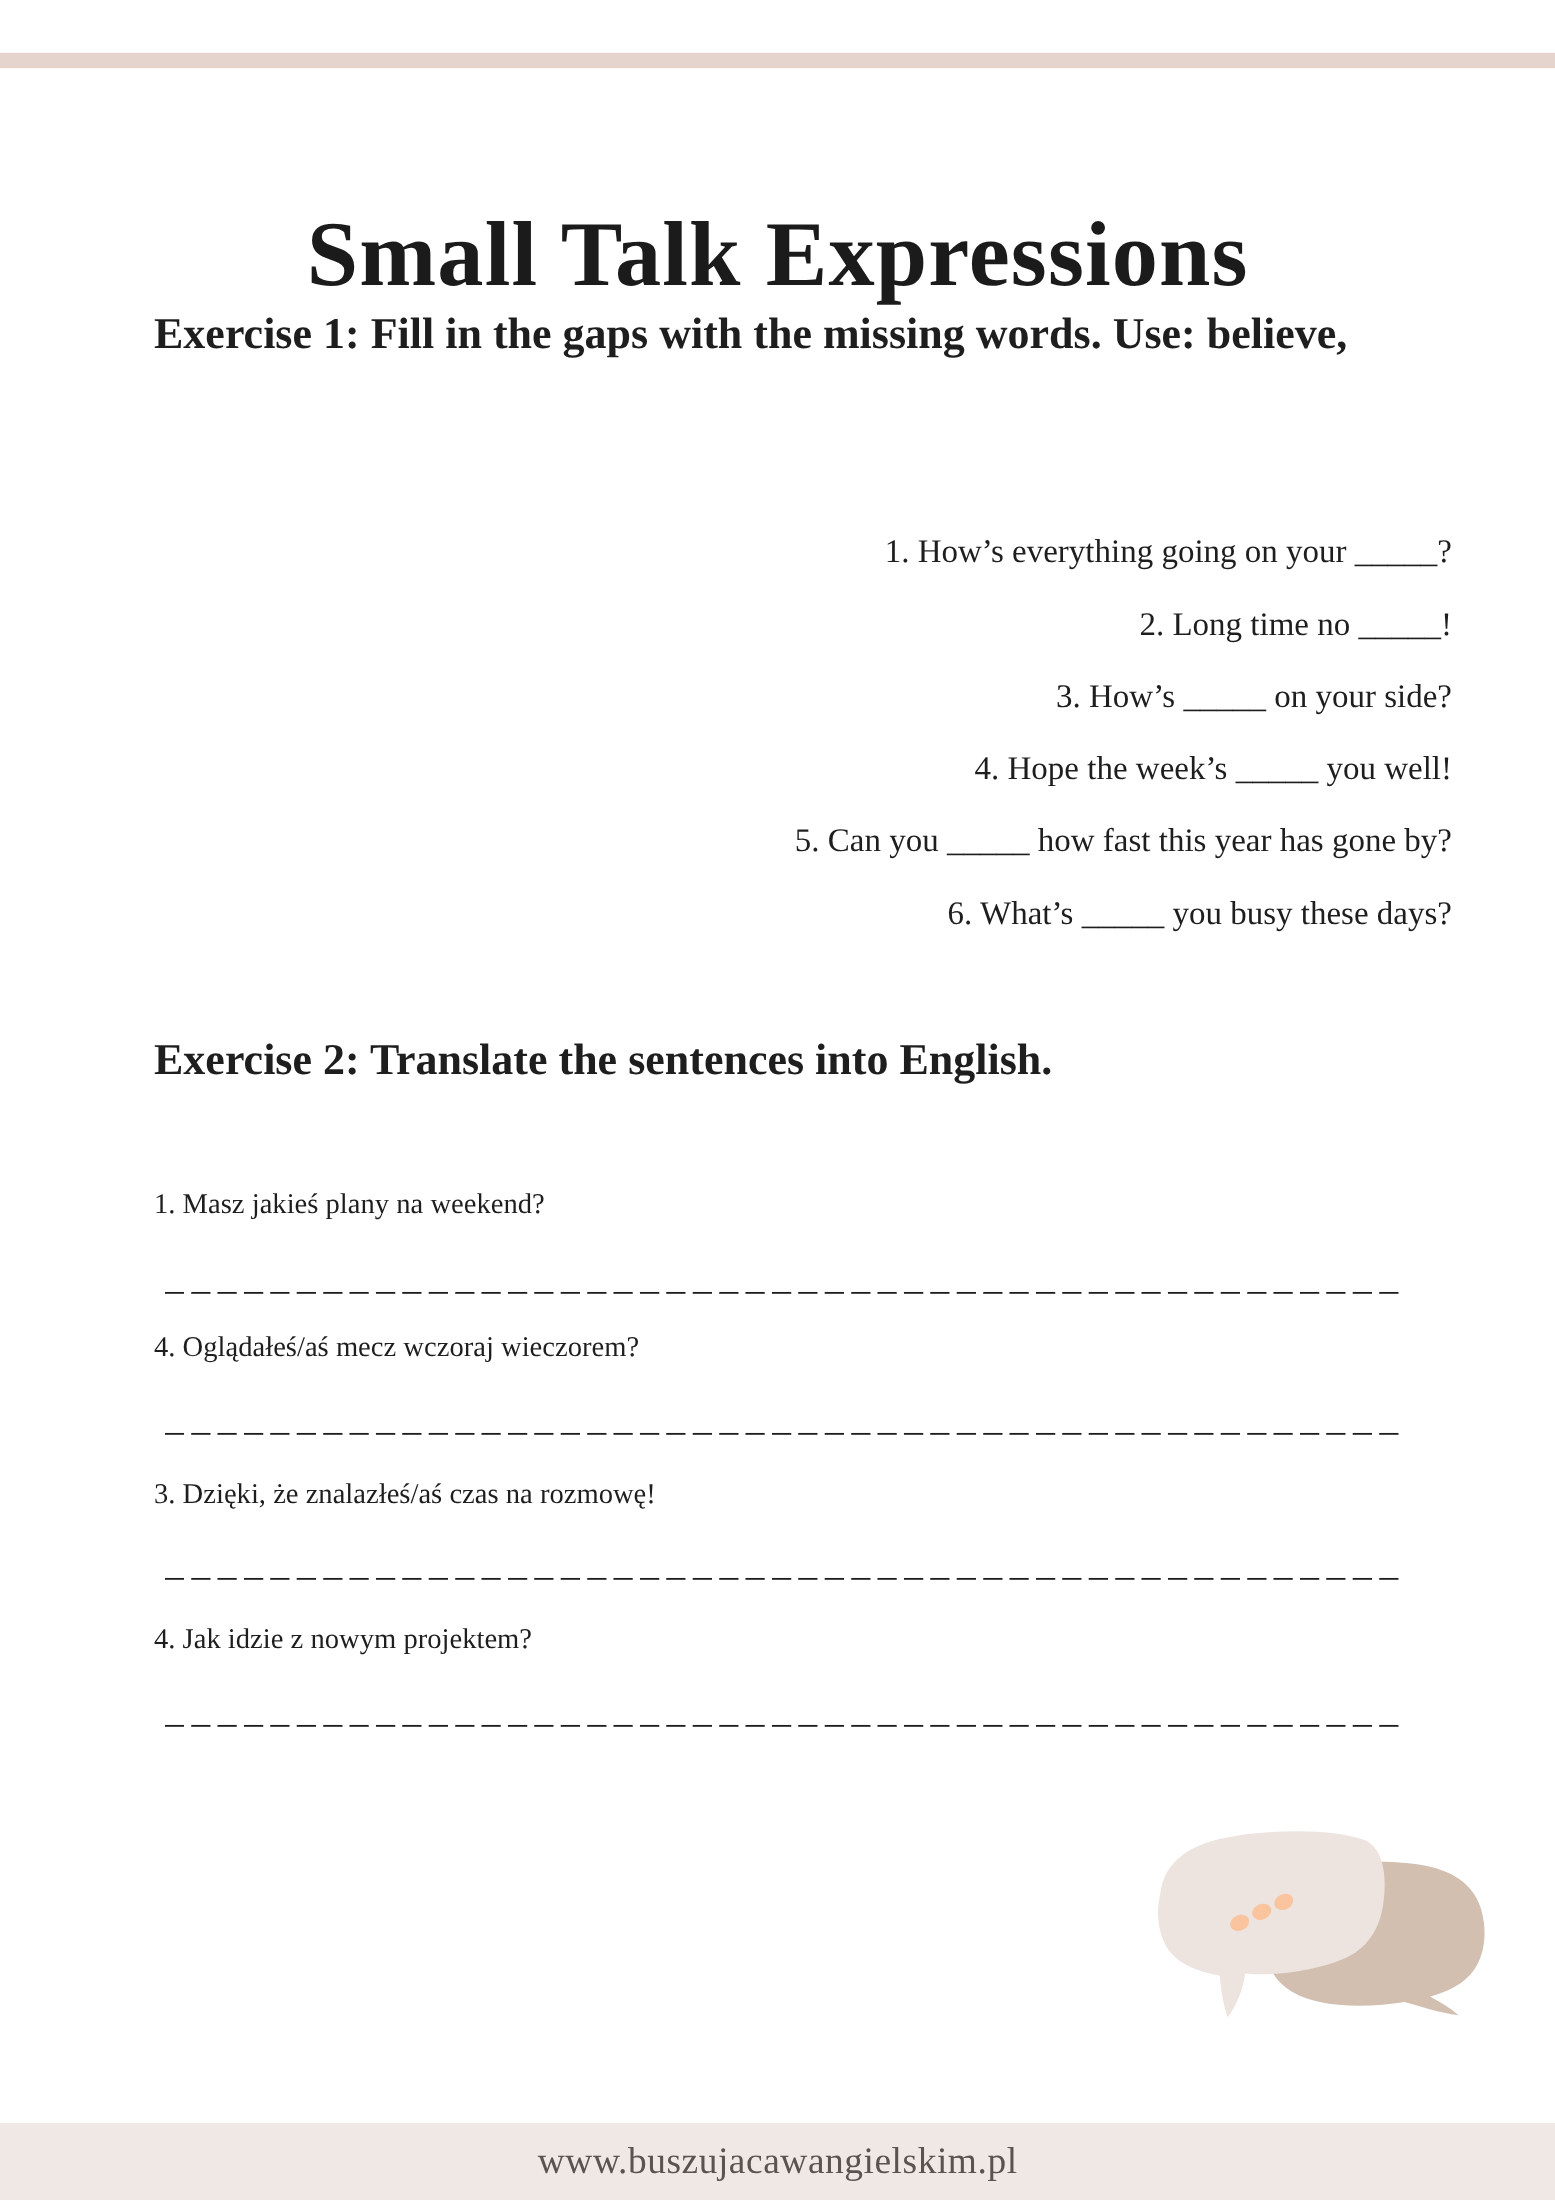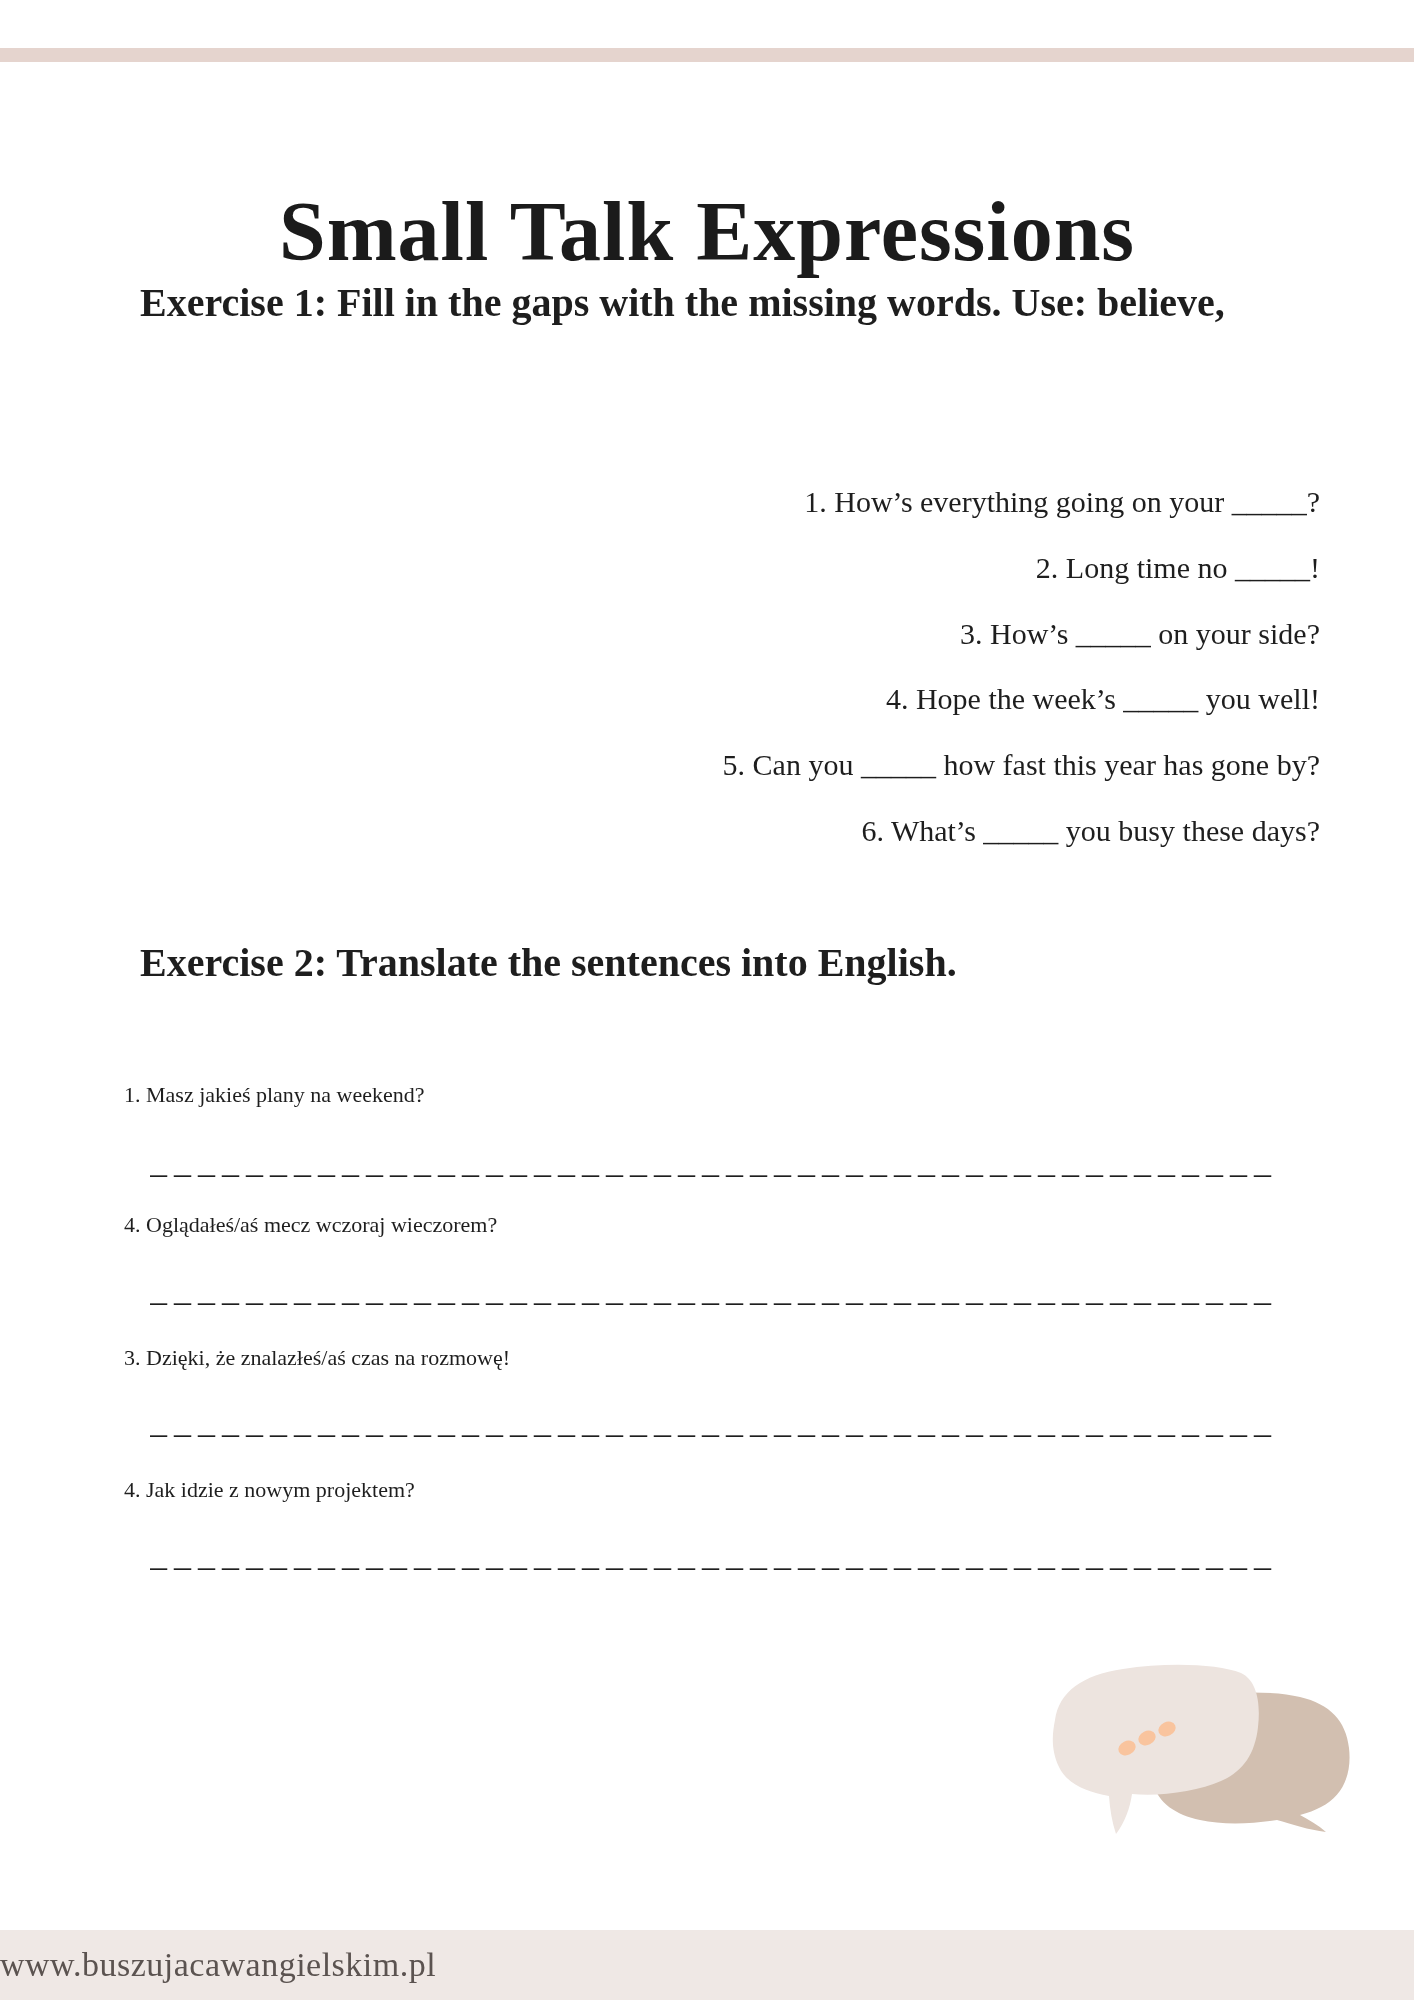--- a/index.html
+++ b/index.html
@@ -44,23 +44,23 @@
     position: absolute;
     left: 140px; top: 469px;
     width: 1180px;
     font-size: 30px;
     line-height: 65.8px;
     white-space: nowrap;
     text-align: right;
   }
   .q-item {
     position: absolute;
-    left: 124px;
+    left: 140px;
     width: 1180px;
-    font-size: 22px;
+    font-size: 26px;
     line-height: 66px;
     white-space: nowrap;
   }
   .q1 { top: 1062px; }
   .q2 { top: 1192px; }
   .q3 { top: 1325px; }
   .q4 { top: 1457px; }
   .answer-line {
     position: absolute;
     left: 150px;
@@ -79,20 +79,21 @@
   .bubbles {
     position: absolute;
     left: 1030px; top: 1645px;
     width: 340px; height: 200px;
   }
   .footer-band {
     position: absolute;
     left: 0; top: 1930px;
     width: 100%; height: 70px;
     background: #efe8e5;
+    text-align: center;
   }
   .footer-link {
     display: inline-block;
     font-size: 34px;
     line-height: 70px;
     color: #5b5350;
     text-decoration: none;
     letter-spacing: 0.5px;
   }
 </style>

